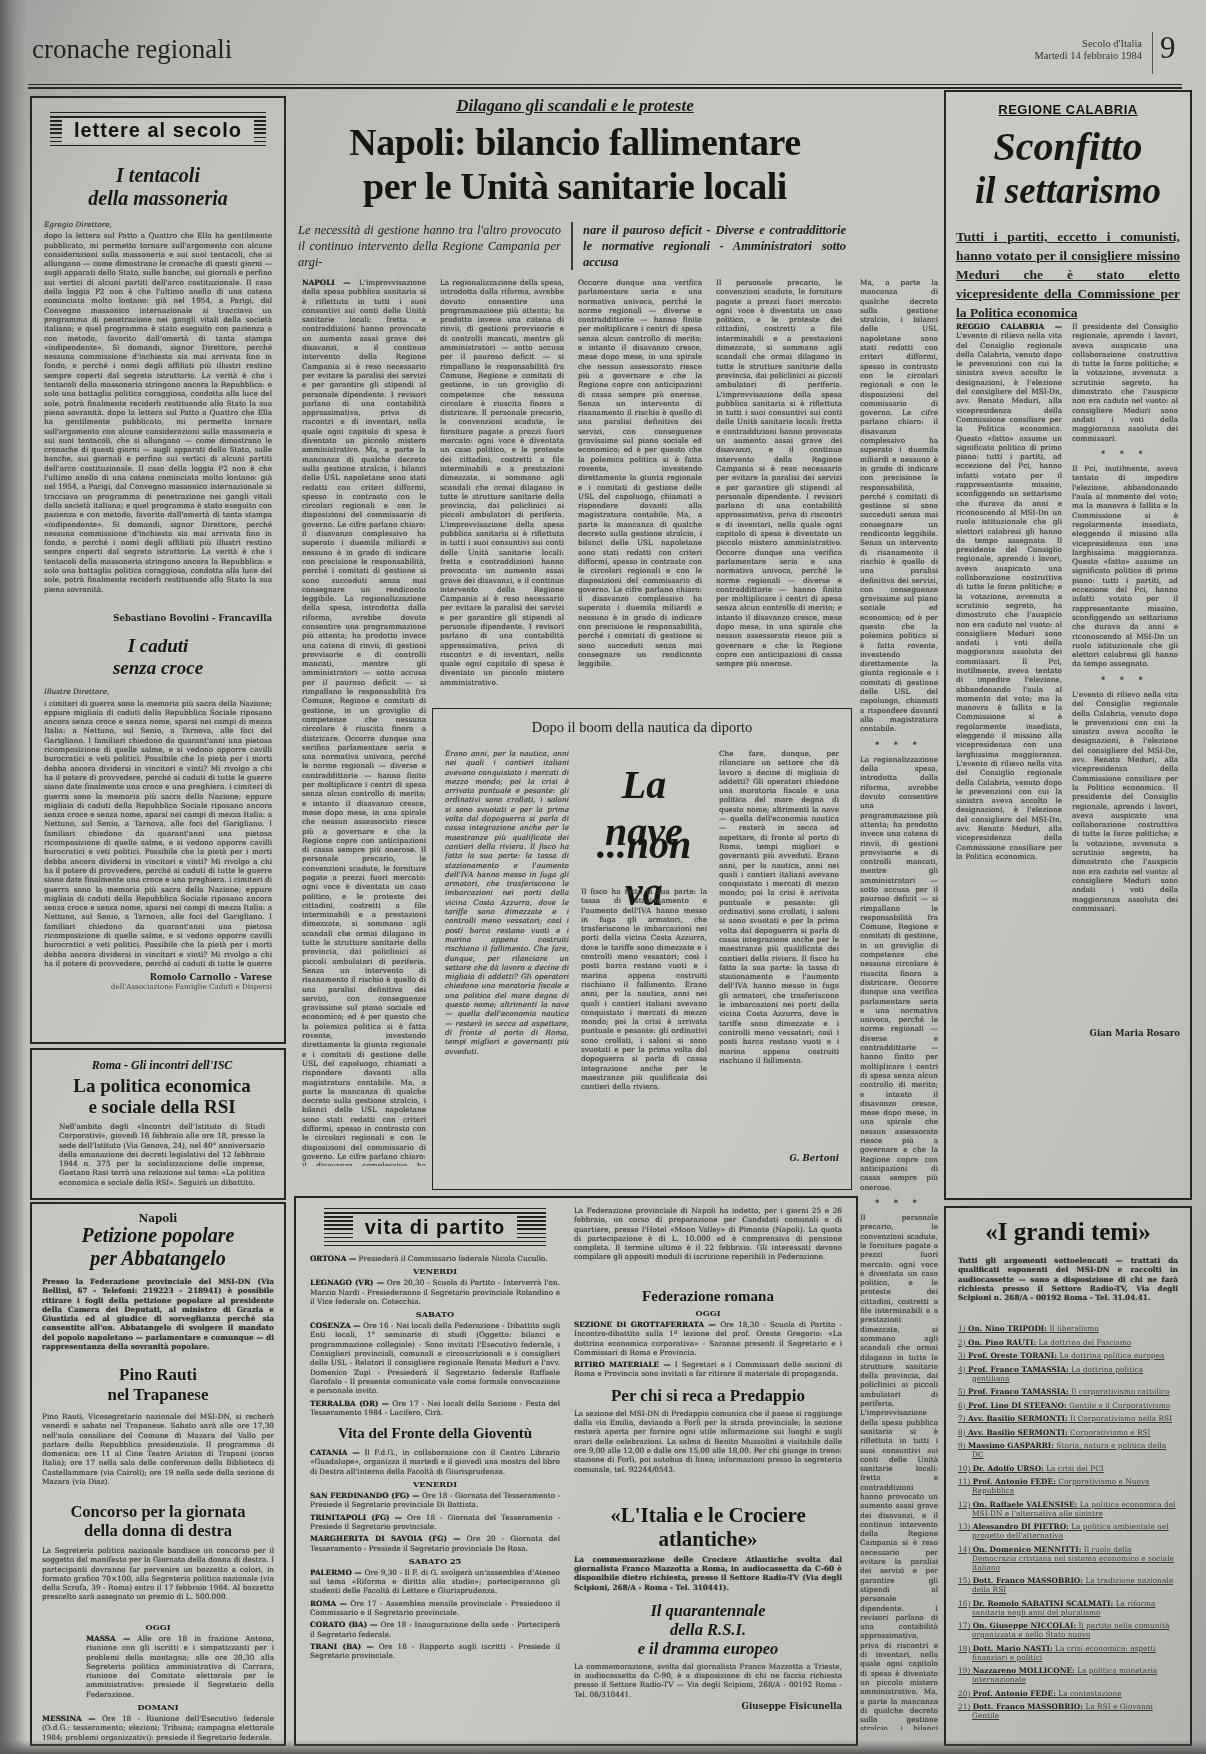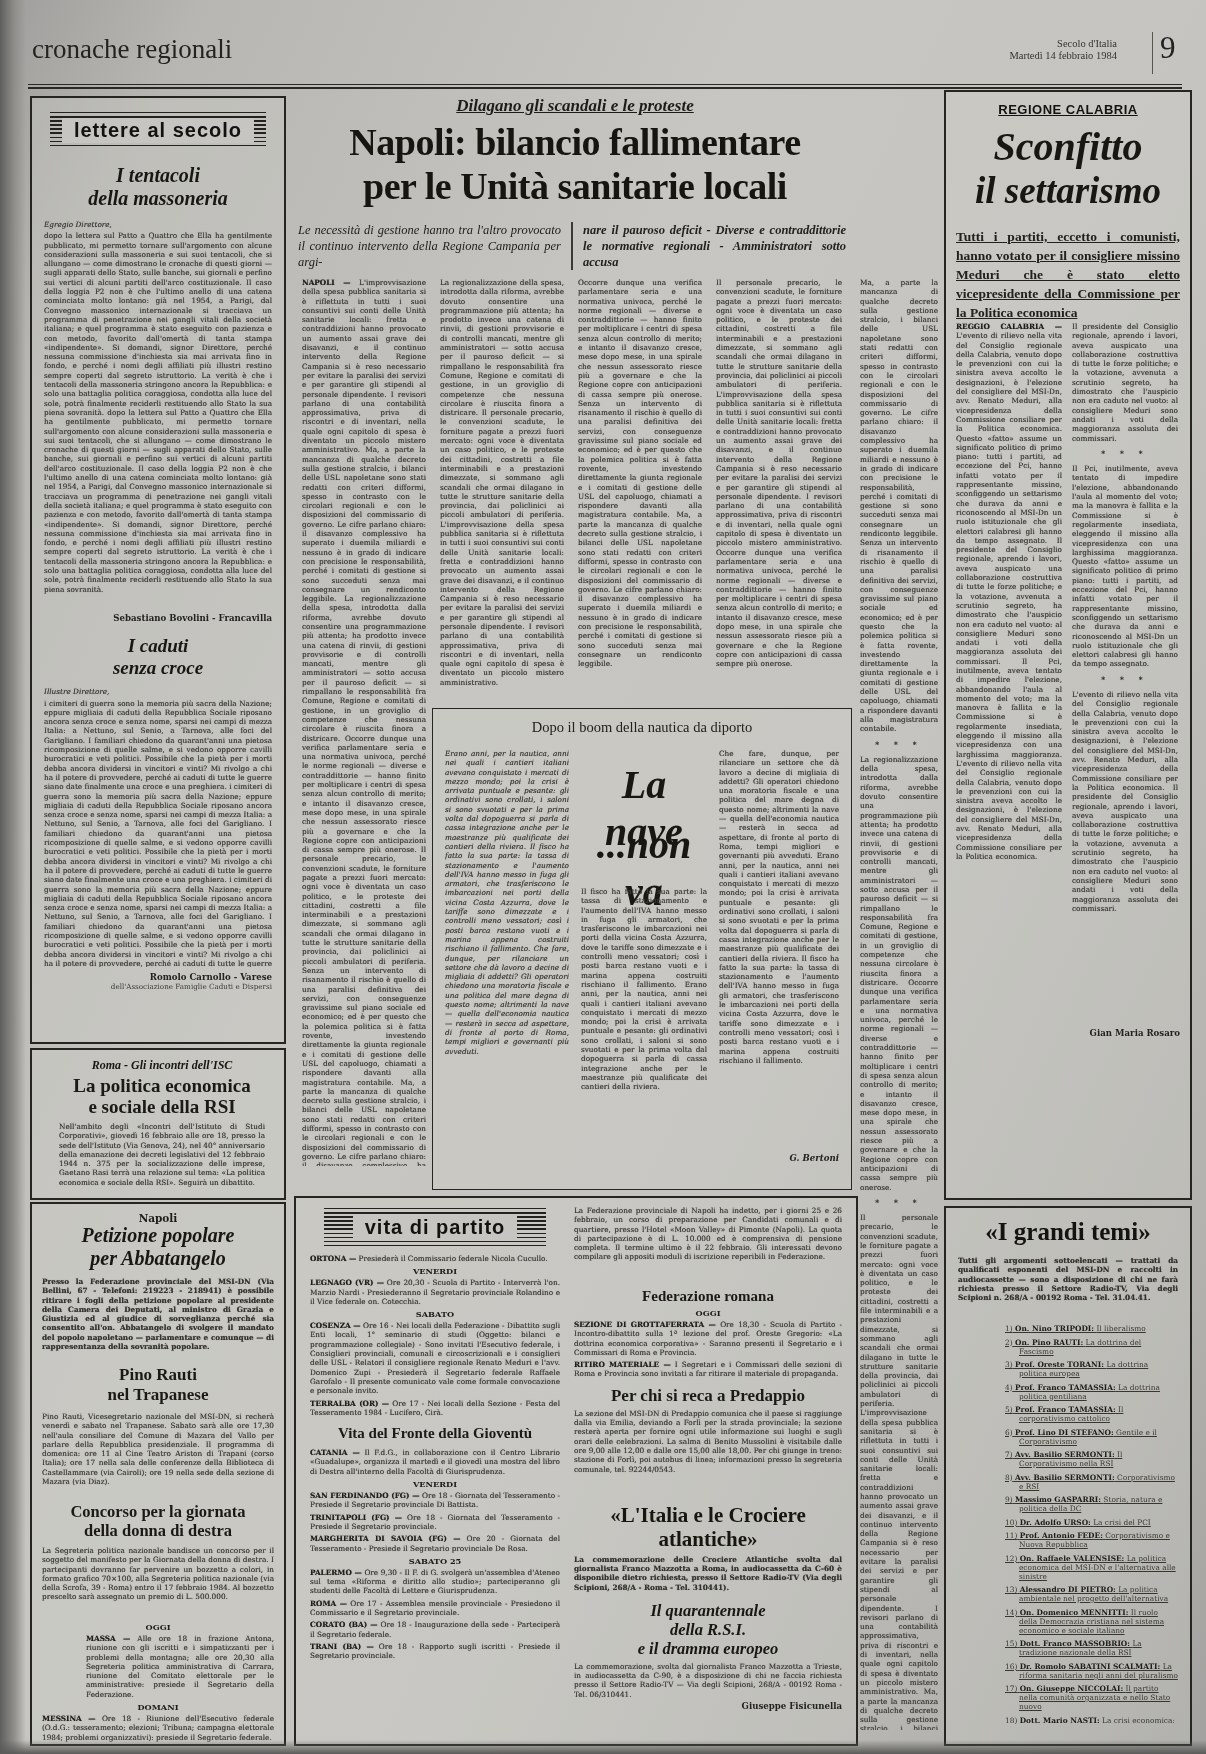--- a/index.html
+++ b/index.html
@@ -38,21 +38,21 @@
   .lead-cal{font-family:"Liberation Serif",serif;font-weight:bold;font-size:13.5px;line-height:19px;
     text-align:justify;text-decoration:underline;color:#22211d;}
   .bigit{font-family:"Liberation Serif",serif;font-style:italic;font-weight:bold;color:#181712;}
 </style>
 </head>
 <body>
 
 <div id="page">
 
   <div class="abs serT" style="left:32px;top:34px;font-size:27px;color:#242320;">cronache regionali</div>
-  <div class="abs serT" style="left:905px;top:38px;width:212px;text-align:right;font-size:10.5px;line-height:12px;color:#34332f;">
+  <div class="abs serT" style="left:930px;top:38px;width:212px;text-align:right;font-size:10.5px;line-height:12px;color:#34332f;">
     <div>Secolo d'Italia</div>
     <div>Martedì 14 febbraio 1984</div>
   </div>
   <div class="vr" style="left:1152px;top:32px;height:42px;"></div>
   <div class="abs serT" style="left:1160px;top:30px;font-size:31px;color:#232220;">9</div>
   <div class="hr" style="left:28px;top:84px;width:1154px;height:1px;"></div>
   <div class="hr" style="left:28px;top:87px;width:1154px;height:2px;"></div>
 
   <div class="box" style="left:30px;top:96px;width:252px;height:944px;">
     <div style="padding:12px 12px 0;">
@@ -276,21 +276,21 @@
       </div>
       <div class="flowcol" style="height:36px;text-align:justify;margin-top:4px;">La commemorazione, svolta dal giornalista Franco Mazzotta a Trieste, in audiocassetta da C-90, è a disposizione di chi ne faccia richiesta presso il Settore Radio-TV — Via degli Scipioni, 268/A - 00192 Roma - Tel. 06/310441.</div>
       <div class="sig" style="margin-top:3px;">Giuseppe Fisicunella</div>
     </div>
   </div>
 
   <div class="box" style="left:944px;top:1206px;width:244px;height:536px;border-width:2.5px;">
     <div style="padding:10px 12px 0;">
       <div class="ctr serT" style="font-weight:bold;font-size:25px;color:#14130f;">«I grandi temi»</div>
       <div class="flowcol" style="height:62px;text-align:justify;margin-top:10px;font-weight:bold;color:#33322c;">Tutti gli argomenti sottoelencati — trattati da qualificati esponenti del MSI-DN e raccolti in audiocassette — sono a disposizione di chi ne farà richiesta presso il Settore Radio-TV, Via degli Scipioni n. 268/A - 00192 Roma - Tel. 31.04.41.</div>
-      <div style="height:400px;overflow:hidden;margin-top:6px;margin-left:47px;">
+      <div style="height:400px;overflow:hidden;margin-top:6px;">
         <div class="gt"><span>1)</span> <b>On. Nino TRIPODI:</b> <span>Il liberalismo</span></div>
         <div class="gt"><span>2)</span> <b>On. Pino RAUTI:</b> <span>La dottrina del Fascismo</span></div>
         <div class="gt"><span>3)</span> <b>Prof. Oreste TORANI:</b> <span>La dottrina politica europea</span></div>
         <div class="gt"><span>4)</span> <b>Prof. Franco TAMASSIA:</b> <span>La dottrina politica gentiliana</span></div>
         <div class="gt"><span>5)</span> <b>Prof. Franco TAMASSIA:</b> <span>Il corporativismo cattolico</span></div>
         <div class="gt"><span>6)</span> <b>Prof. Lino DI STEFANO:</b> <span>Gentile e il Corporativismo</span></div>
         <div class="gt"><span>7)</span> <b>Avv. Basilio SERMONTI:</b> <span>Il Corporativismo nella RSI</span></div>
         <div class="gt"><span>8)</span> <b>Avv. Basilio SERMONTI:</b> <span>Corporativismo e RSI</span></div>
         <div class="gt"><span>9)</span> <b>Massimo GASPARRI:</b> <span>Storia, natura e politica della DC</span></div>
         <div class="gt"><span>10)</span> <b>Dr. Adolfo URSO:</b> <span>La crisi del PCI</span></div>

